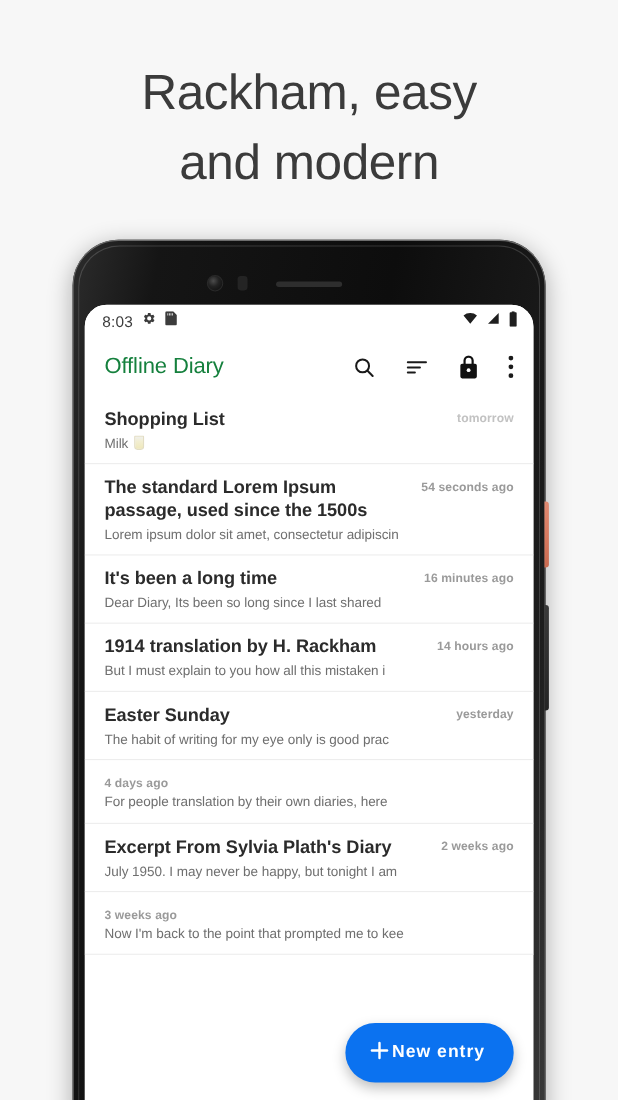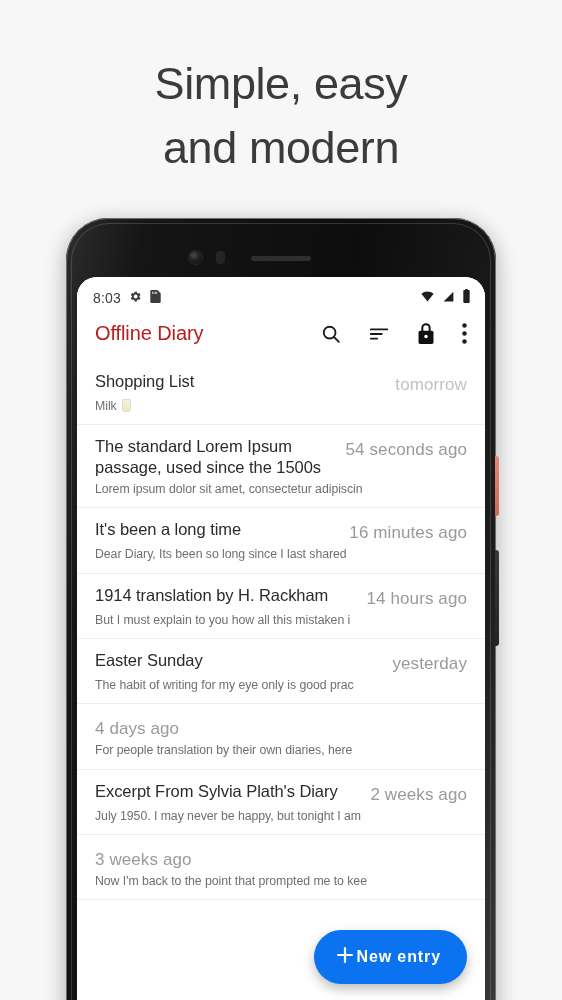--- a/index.html
+++ b/index.html
@@ -118,21 +118,21 @@
     height: 741px;
     background: #ffffff;
     border-radius: 20px 20px 0 0;
     overflow: hidden;
   }
 
   
   .statusbar {
     height: 30px;
     display: flex;
-    align-items: flex-end;
+    align-items: center;
     padding: 0 14px 0 16px;
     background: #ffffff;
     gap: 36px;
   }
   .sb-left { display: flex; align-items: center; gap: 8px; }
   .sb-time {
     font-size: 14px;
     color: #3c3c3c;
     letter-spacing: 0.2px;
   }
@@ -143,21 +143,21 @@
   
   .appbar {
     height: 53px;
     display: flex;
     align-items: center;
     padding: 0 18px 0 18px;
     background: #ffffff;
   }
   .app-title {
     font-size: 20px;
-    color: #b91c1c;
+    color: #15803d;
     letter-spacing: -0.1px;
   }
   .appbar-actions {
     margin-left: auto;
     display: flex;
     align-items: center;
     gap: 26px;
   }
   .appbar-actions > span { display: flex; cursor: pointer; }
 
@@ -173,27 +173,29 @@
     display: flex;
     align-items: flex-start;
     gap: 10px;
   }
   .entry-title {
     font-size: 16.5px;
     line-height: 1.26;
     color: #2b2b2b;
     flex: 1;
     letter-spacing: -0.05px;
+    font-weight: bold;
   }
   .entry-time {
-    font-size: 17px;
+    font-size: 11px;
     color: #9a9a9a;
     white-space: nowrap;
     padding-top: 4px;
     letter-spacing: 0.1px;
+    font-weight: bold;
   }
   .entry-time.faint { color: #c2c2c2; }
   .entry-sub {
     font-size: 12.3px;
     color: #6f6f6f;
     margin-top: 4px;
     line-height: 1.25;
     white-space: nowrap;
     overflow: hidden;
     letter-spacing: -0.05px;
@@ -228,21 +230,21 @@
     color: #ffffff;
     font-size: 16px;
     font-weight: bold;
     letter-spacing: 0.9px;
   }
 </style>
 </head>
 <body>
 
 <div class="headline">
-  <span class="line">Simple, easy</span>
+  <span class="line">Rackham, easy</span>
   <span class="line">and modern</span>
 </div>
 
 <div class="phone">
   <div class="phone-outline">
     <div class="phone-hilite"></div>
     <div class="earpiece"></div>
     <div class="front-camera"></div>
     <div class="sensor"></div>
   </div>

